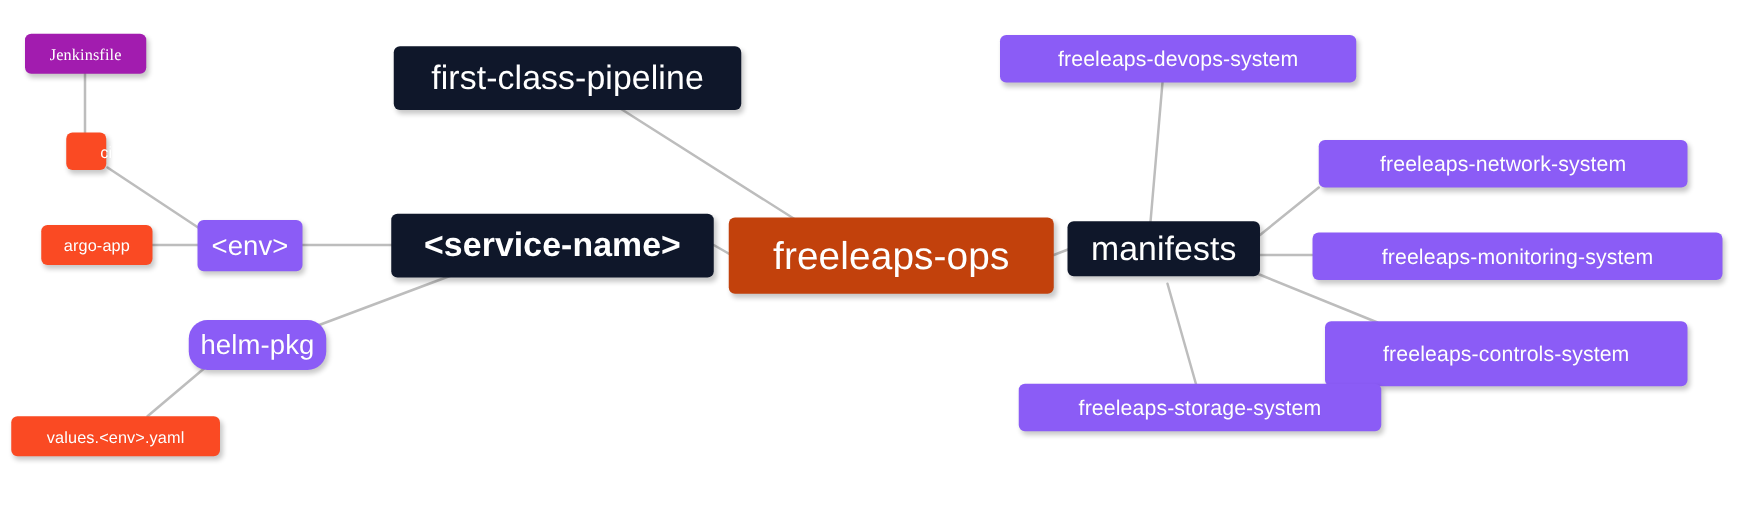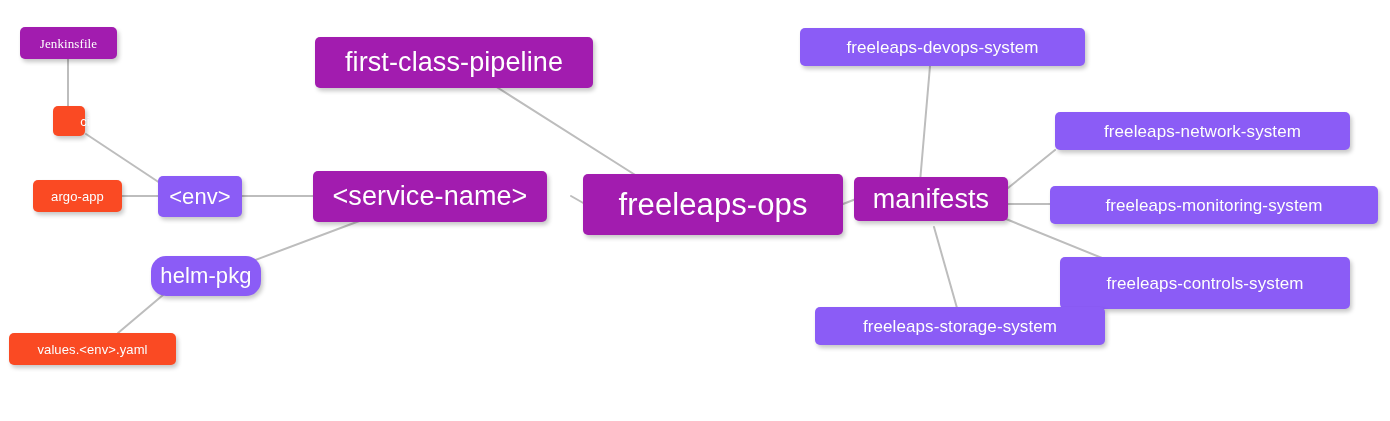--- a/index.html
+++ b/index.html
@@ -39,22 +39,22 @@
     line-height: 1;
     letter-spacing: 0.1px;
     box-shadow: 2px 3px 4px rgba(0,0,0,0.22);
     text-shadow: 0 0 1px rgba(0,0,0,0.08);
   }
   .mm-node > span {
     display: block;
     padding: 0;
   }
   
-  .c-root   { background: #a21caf; }
-  .c-blue   { background: #a21caf; }
+  .c-root   { background: #c2410c; }
+  .c-blue   { background: #0f172a; }
   .c-green  { background: #8b5cf6; }
   .c-orange { background: #a21caf; font-family: Liberation Serif, serif; }
   .c-red    { background: #fa4a23; }
 
   
   .t-root { font-size: 31px; }
   .t-l1   { font-size: 27px; }
   .t-l2   { font-size: 22px; }
   .t-l3   { font-size: 17px; }
   .t-l4   { font-size: 13px; }
@@ -98,21 +98,21 @@
   </svg>
 
   <div class="mm-node c-root t-root" style="left:583px; top:174px; width:260px; height:61px;">
     <span>freeleaps-ops</span>
   </div>
 
   <div class="mm-node c-blue t-l1" style="left:315px; top:37px; width:278px; height:51px;">
     <span>first-class-pipeline</span>
   </div>
 
-  <div class="mm-node c-blue t-l1" style="left:313px; top:171px; width:234px; height:51px;">
+  <div class="mm-node c-blue t-l1" style="left:313px; top:171px; width:258px; height:51px;font-weight:bold;">
     <span>&lt;service-name&gt;</span>
   </div>
 
   <div class="mm-node c-blue t-l1" style="left:854px; top:177px; width:154px; height:44px;">
     <span>manifests</span>
   </div>
 
   <div class="mm-node c-green t-l2" style="left:158px; top:176px; width:84px; height:41px;">
     <span>&lt;env&gt;</span>
   </div>

